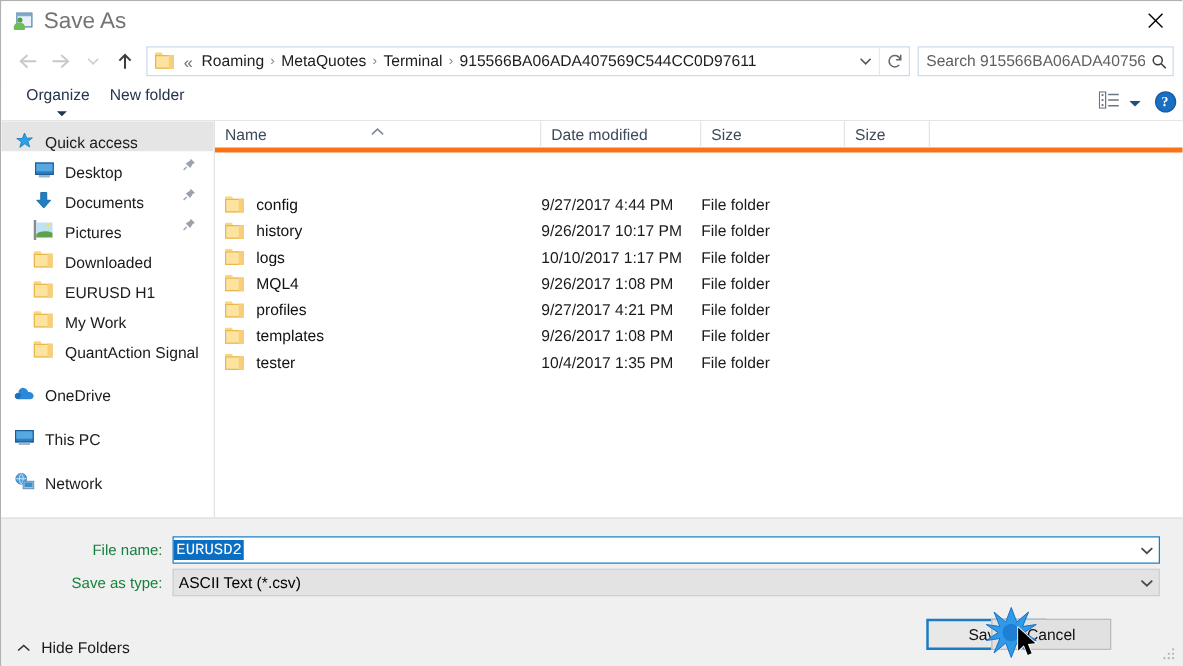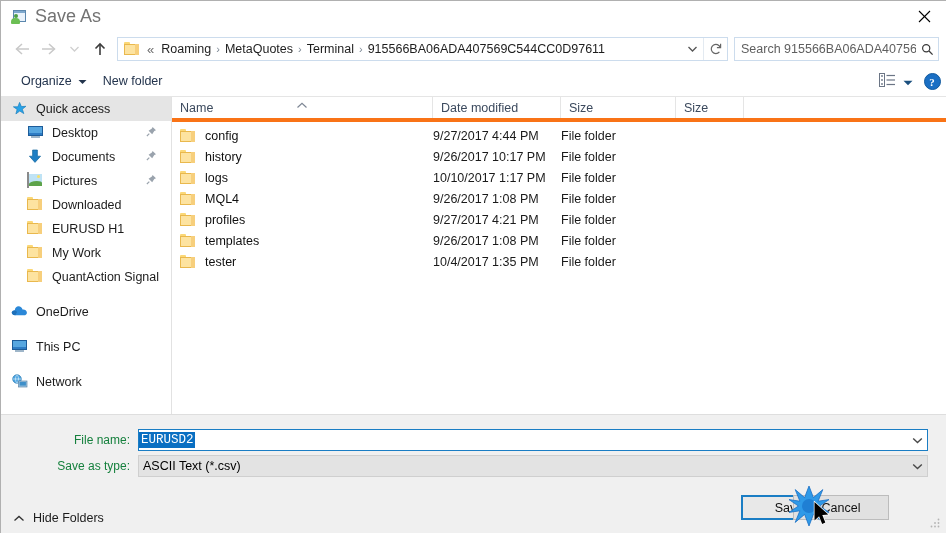--- a/index.html
+++ b/index.html
@@ -131,21 +131,21 @@
 
   
   .toolbar {
     position: absolute; left: 0; top: 65px; width: 946px; height: 31px;
     background: #ffffff;
     display: flex; align-items: center;
     border-bottom: 1px solid #e5e5e5;
   }
   .tb-item {
     display: flex; align-items: center; height: 24px;
-    padding: 0 8px; font-size: 12.5px; color: #23344d;
+    padding: 0 8px; font-size: 12.5px; color: #23344d; flex-direction: column;
   }
   .tb-item.organize { margin-left: 12px; }
   .tb-caret { margin-left: 6px; }
   .tb-right { position: absolute; right: 0; top: 0; height: 31px; display: flex; align-items: center; }
   .view-icon-btn {
     display: flex; align-items: center; height: 24px; padding: 0 4px;
   }
   .view-caret { margin-left: 7px; }
   .help-btn {
     width: 30px; height: 31px; display: flex; align-items: center; justify-content: center;
@@ -167,21 +167,21 @@
     position: absolute; left: 0; top: 96px; width: 946px; height: 317px;
     background: #ffffff;
   }
   .sidebar {
     position: absolute; left: 0; top: 0; width: 171px; height: 317px;
     background: #ffffff;
     border-right: 1px solid #e2e2e2;
     overflow: hidden;
   }
   .side-item {
-    display: flex; align-items: center;
+    display: flex; align-items: flex-end;
     height: 24px; padding-left: 26px;
     font-size: 12.5px; color: #1b1b1b;
     position: relative;
   }
   .side-item.selected { background: #e5e5e5; }
   .side-item.group { padding-left: 10px; }
   .side-icon {
     width: 18px; height: 16px; margin-right: 7px; flex: none;
     position: relative;
   }
@@ -241,21 +241,21 @@
     position: relative;
     white-space: nowrap;
   }
   .col.c-name { width: 261px; }
   .col.c-date { width: 128px; }
   .col.c-type { width: 115px; }
   .col.c-size { width: 68px; }
   .sort-caret {
     position: absolute; left: 50%; top: 1px; transform: translateX(-50%);
   }
-  .rows { padding-top: 3px; }
+  .rows { padding-top: 3px; margin-top: 28px; }
   .row {
     display: flex; align-items: center; height: 21px;
     font-size: 12.5px; color: #101010;
   }
   .cell { display: flex; align-items: center; white-space: nowrap; overflow: hidden; }
   .cell.c-name { width: 261px; padding-left: 8px; }
   .cell.c-date { width: 128px; color: #1a1a1a; }
   .cell.c-type { width: 115px; color: #1a1a1a; }
   .cell.c-size { width: 68px; }
   .row-folder-icon {

